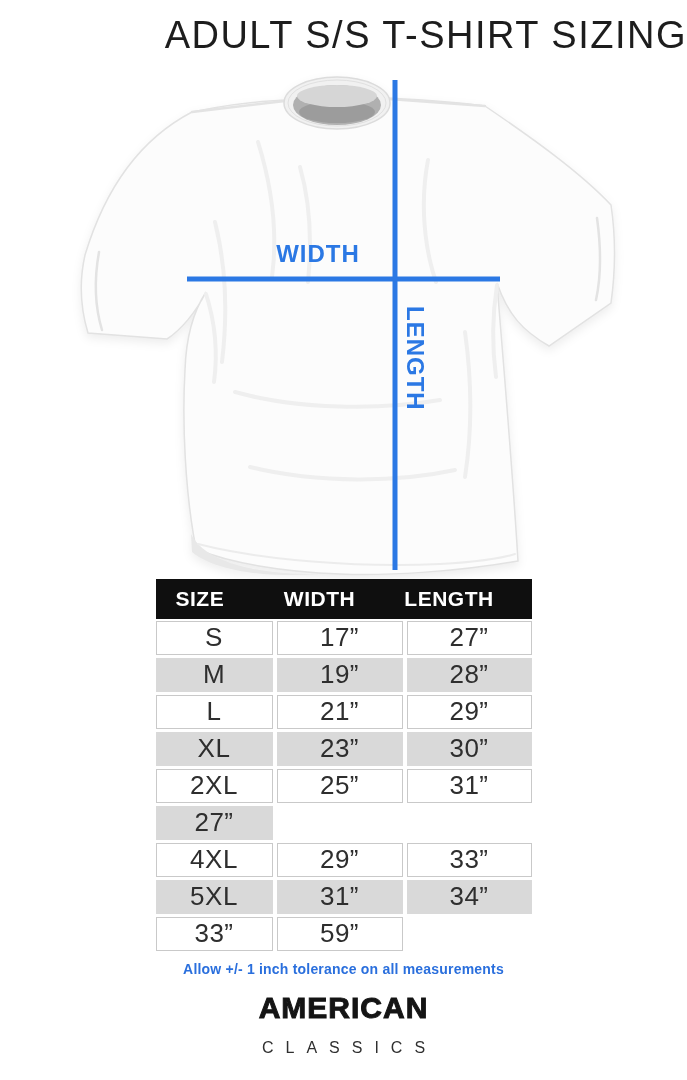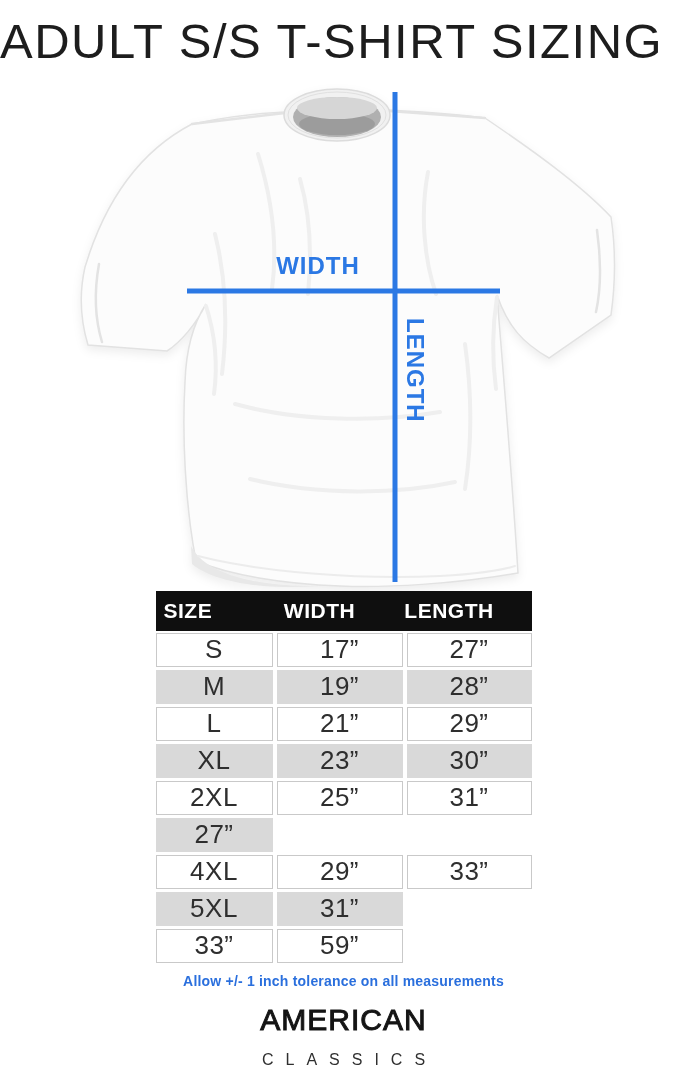--- a/index.html
+++ b/index.html
@@ -1,51 +1,51 @@
 <!DOCTYPE html>
 <html style="--accent_blue: #2b78e4; --note_blue: #2a6fdd; --header_bg: #0f0f0f; --header_text: #ffffff; --row_alt: #d9d9d9; --row_border: #c9c9c9; --text_dark: #2e2e2e;"><head>
 <meta charset="utf-8">
 <style>
   html,body{margin:0;padding:0;background:#fff;}
   .page{position:relative;width:687px;height:1080px;background:#fff;overflow:hidden;
         font-family:"Liberation Sans", sans-serif;}
 
   
-  .title{margin:14px 0 0;text-align:left;font-size:49px;font-weight:400;
+  .title{margin:14px 0 0;text-align:right;font-size:38px;font-weight:400;
          letter-spacing:1.5px;color:#1d1d1d;line-height:1.12;}
 
   
   .shirt-area{position:relative;width:687px;height:507px;margin-top:15px;}
   .shirt-area svg{position:absolute;left:0;top:0;}
   .shirt-group{filter:drop-shadow(0 4px 5px rgba(0,0,0,0.07));}
 
   .measure-label{position:absolute;font-weight:700;font-size:24px;letter-spacing:1px;
                  color:var(--accent_blue,#2b78e4);}
   .width-label{left:258px;top:168px;width:120px;text-align:center;}
   .length-label{left:401px;top:234px;writing-mode:vertical-rl;text-orientation:mixed;height:110px;}
 
   
   .size-table{width:376px;margin:0 auto;}
   .table-header{height:40px;background:var(--header_bg,#0f0f0f);display:grid;
                 grid-template-columns:117px 126px 125px;column-gap:4px;align-items:center;}
   .th{color:var(--header_text,#fff);font-weight:700;font-size:21px;letter-spacing:0.5px;
       text-align:center;position:relative;left:-20px;}
-  .th.first{text-align:left;left:4px;padding-left:4px;}
+  .th.first{text-align:left;left:16px;padding-left:4px;}
   .table-body{display:flex;flex-direction:column;gap:3px;margin-top:2px;}
   .trow{display:grid;grid-template-columns:117px 126px 125px;column-gap:4px;height:34px;}
   .td{display:flex;align-items:center;justify-content:center;box-sizing:border-box;
       font-size:26px;font-weight:300;letter-spacing:0.5px;color:var(--text_dark,#2e2e2e);}
   .trow.light .td{background:#fff;border:1px solid var(--row_border,#c9c9c9);}
   .trow.dark  .td{background:var(--row_alt,#d9d9d9);}
 
   
   .note{margin-top:10px;text-align:center;font-size:14px;font-weight:700;
         color:var(--note_blue,#2a6fdd);letter-spacing:0.2px;}
   .brand{margin-top:16px;text-align:center;}
-  .brand-name{font-size:30px;line-height:1;font-weight:400;color:#141414;
+  .brand-name{font-size:30px;line-height:1;font-weight:700;color:#141414;
               -webkit-text-stroke:1px #141414;letter-spacing:1px;}
   .brand-subname{margin-top:16px;font-size:16px;font-weight:400;color:#2f2f2f;
                  letter-spacing:12px;padding-left:12px;line-height:1.1;}
 </style>
 </head>
 <body>
 
 <div class="page">
 
   <h1 class="title">ADULT S/S T-SHIRT SIZING</h1>
@@ -146,20 +146,21 @@
         <div class="td">27”</div>
       </div>
       <div class="trow light">
         <div class="td">4XL</div>
         <div class="td">29”</div>
         <div class="td">33”</div>
       </div>
       <div class="trow dark">
         <div class="td">5XL</div>
         <div class="td">31”</div>
+        <div class="td">34”</div>
       </div>
       <div class="trow light">
         <div class="td">33”</div>
         <div class="td">59”</div>
       </div>
     </div>
   </div>
 
   <div class="note">Allow +/- 1 inch tolerance on all measurements</div>
 

